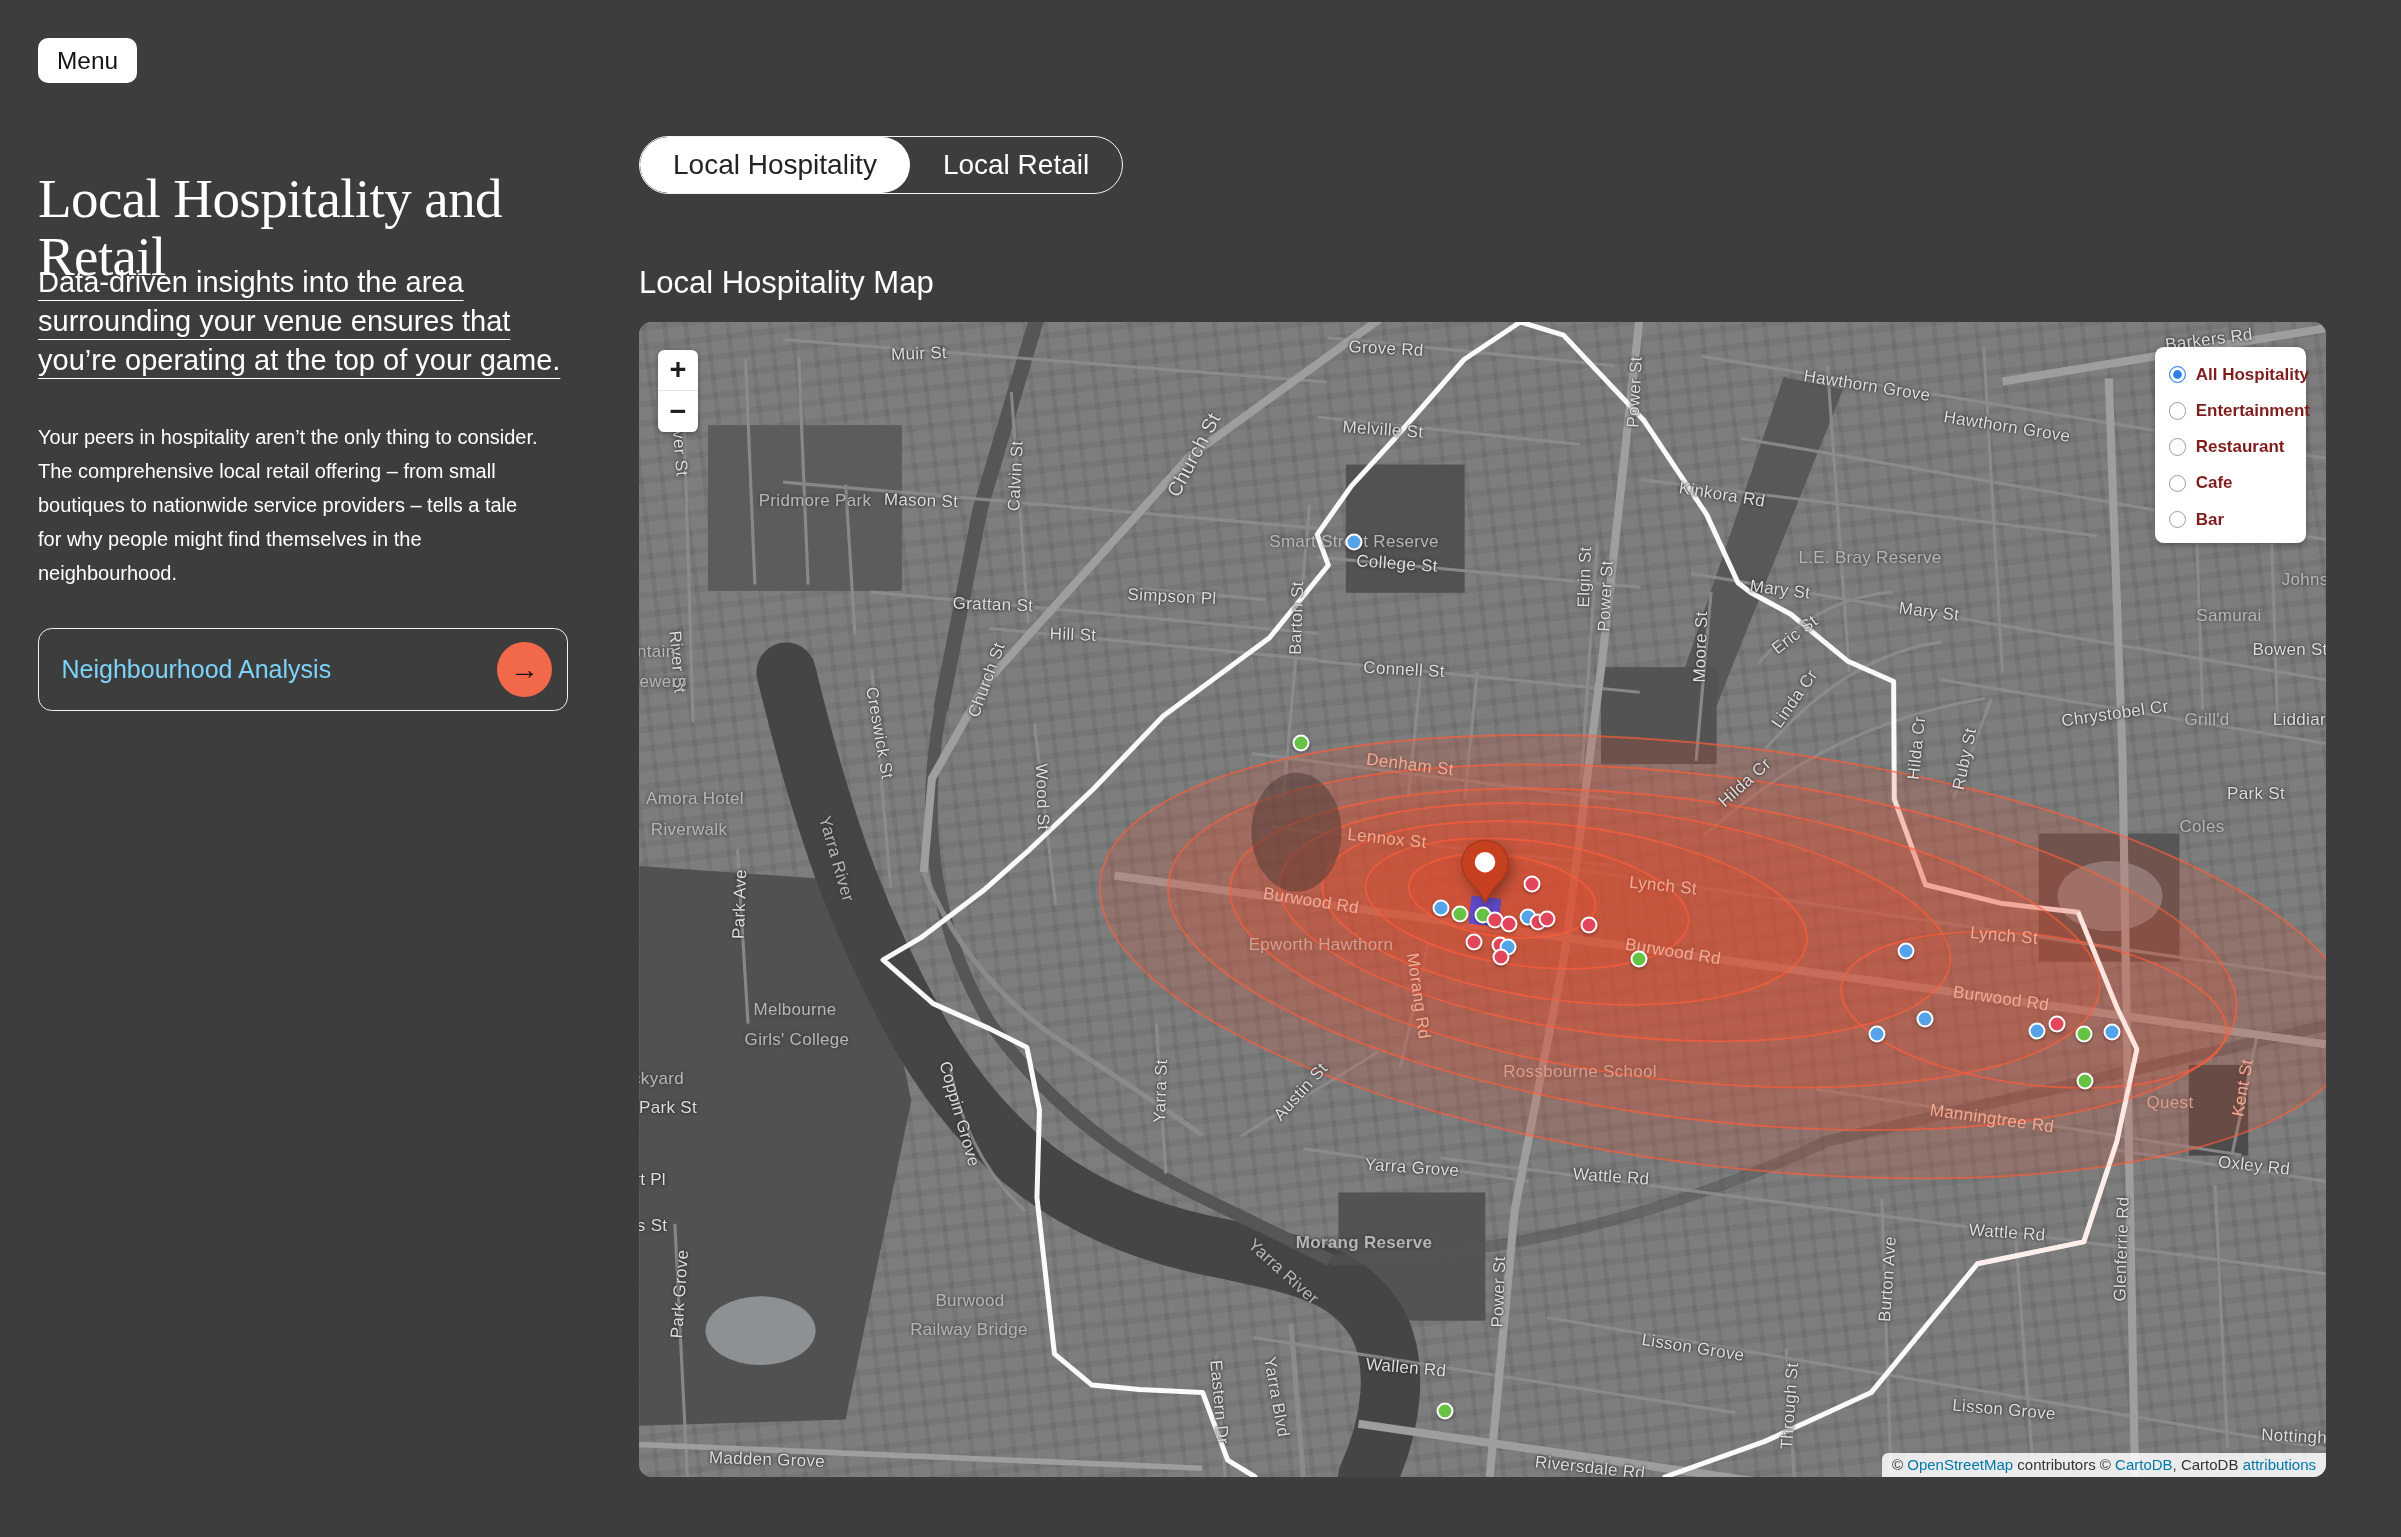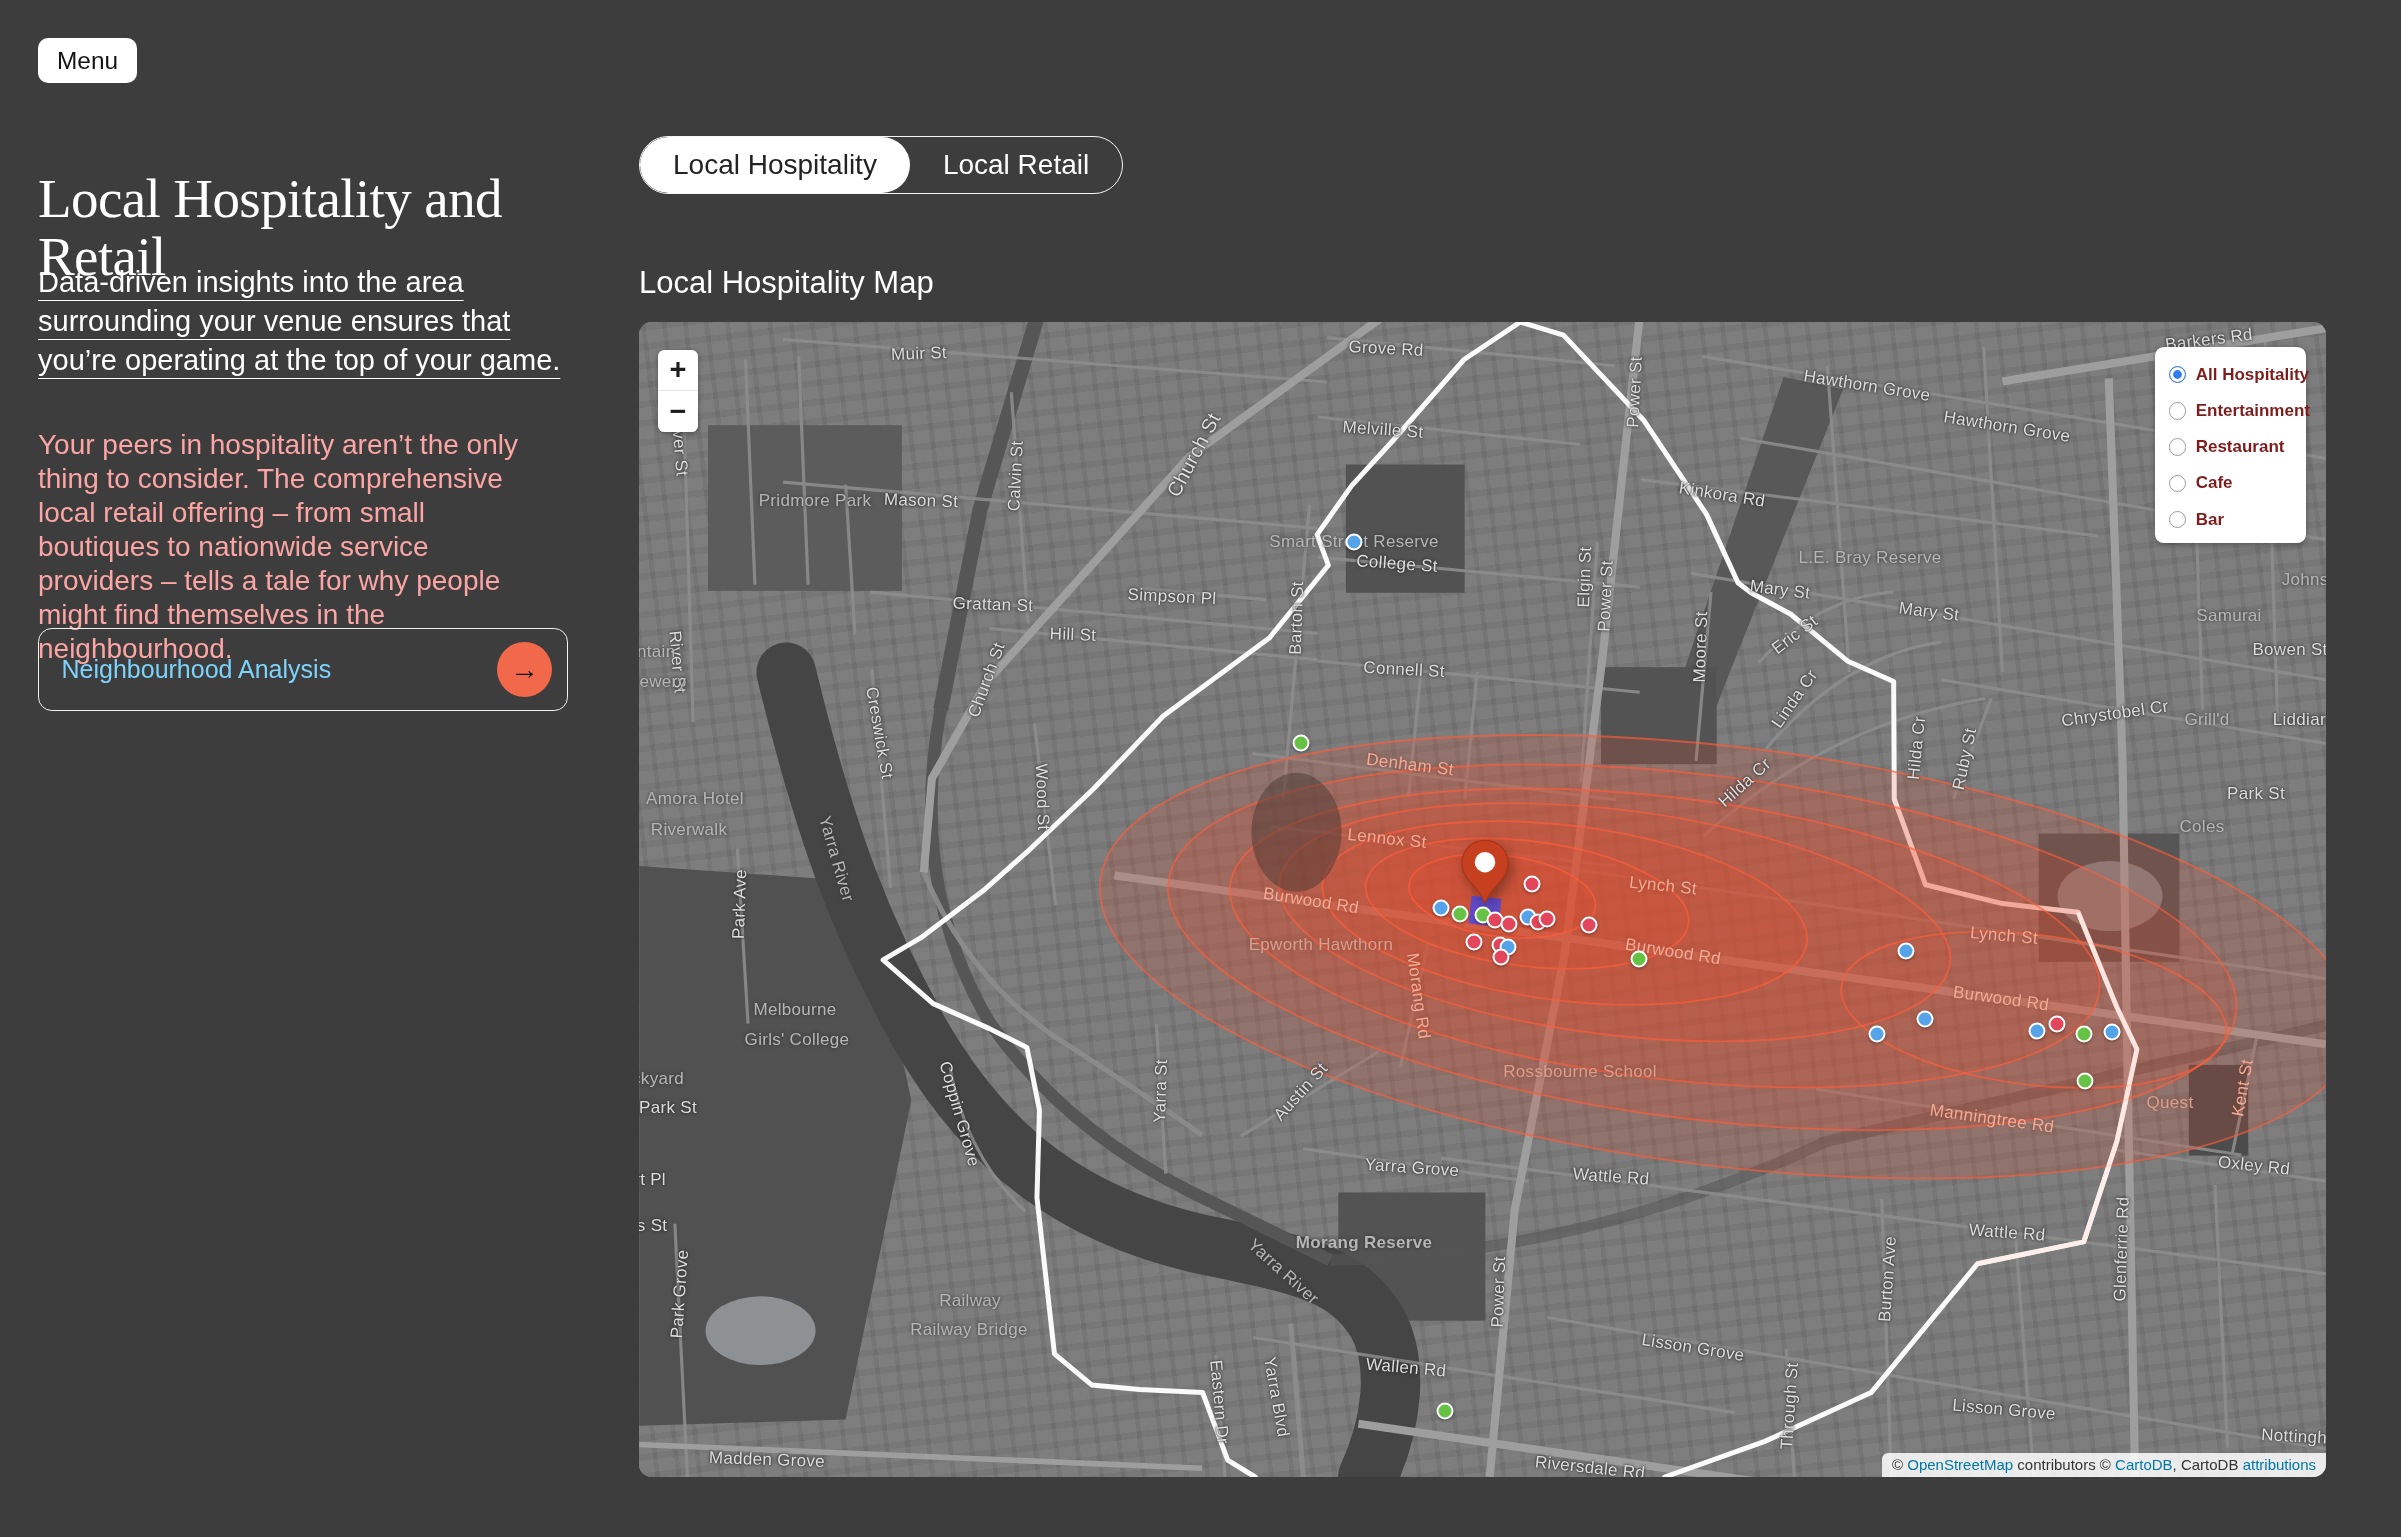--- a/index.html
+++ b/index.html
@@ -9,22 +9,22 @@
   
   .menu-btn{position:absolute;left:38px;top:38px;height:45px;padding:0 19px;
     background:#fff;color:#141414;border:none;border-radius:10px;font-size:24.4px;
     font-family:inherit;display:flex;align-items:center;cursor:pointer;}
   .page-title{position:absolute;left:38px;top:133px;width:563px;color:#fff;
     font-family:"Liberation Serif","DejaVu Serif",serif;font-weight:500;
     font-size:55px;letter-spacing:-0.6px;line-height:1.05;}
   .intro-head{position:absolute;left:38px;top:263px;width:538px;color:#fff;
     font-size:29px;line-height:39px;font-weight:400;
     text-decoration:underline;text-underline-offset:7.5px;text-decoration-thickness:1.3px;}
-  .intro-body{position:absolute;left:38px;top:400px;width:500px;color:#fca5a5;
-    font-size:28px;line-height:34px;font-weight:400;}
+  .intro-body{position:absolute;left:38px;top:400px;width:500px;color:#ffffff;
+    font-size:20px;line-height:34px;font-weight:400;}
   .cta{position:absolute;left:38px;top:628px;width:530px;height:83px;
     border:1.3px solid #f2f2f2;border-radius:13.8px;background:transparent;color:#fff;
     display:flex;align-items:center;justify-content:space-between;
     padding:0 15px 0 22.5px;cursor:pointer;font-family:inherit;}
   .cta-label{font-size:25px;color:#7dd3fc;}
   .cta-circle{width:55px;height:55px;border-radius:50%;background:var(--accent,#f2684a);
     display:flex;align-items:center;justify-content:center;font-size:29px;color:#141414;}
 
   
   .tabs{position:absolute;left:639px;top:136px;height:58px;display:inline-flex;
@@ -296,21 +296,21 @@
       <span class="map-label s" style="left: 320px; top: 792px; transform: translate(-50%, -50%) rotate(74deg);">Coppin Grove</span>
       <span class="map-label s" style="left: 773px; top: 846px; transform: translate(-50%, -50%) rotate(4deg);">Yarra Grove</span>
       <span class="map-label s" style="left: 662px; top: 770px; transform: translate(-50%, -50%) rotate(-48deg);">Austin St</span>
       <span class="map-label s" style="left: 522px; top: 769px; transform: translate(-50%, -50%) rotate(-88deg);">Yarra St</span>
       <span class="map-label s" style="left: 1.3px; top: 858px; transform: translate(-50%, -50%) rotate(0deg);">bert Pl</span>
       <span class="map-label s" style="left: 3.8px; top: 904px; transform: translate(-50%, -50%) rotate(0deg);">oks St</span>
       <span class="map-label s" style="left: 41px; top: 972px; transform: translate(-50%, -50%) rotate(-86deg);">Park Grove</span>
       <span class="map-label p" style="left: 197px; top: 537px; transform: translate(-50%, -50%) rotate(74deg);">Yarra River</span>
       <span class="map-label p" style="left: 644px; top: 950px; transform: translate(-50%, -50%) rotate(42deg);">Yarra River</span>
       <span class="map-label p" style="left: 725px; top: 921px; transform: translate(-50%, -50%) rotate(0deg); font-weight: bold;">Morang Reserve</span>
-      <span class="map-label p" style="left: 331px; top: 979px; transform: translate(-50%, -50%) rotate(0deg);">Railway</span>
+      <span class="map-label p" style="left: 331px; top: 979px; transform: translate(-50%, -50%) rotate(0deg);">Burwood</span>
       <span class="map-label p" style="left: 330px; top: 1008px; transform: translate(-50%, -50%) rotate(0deg);">Railway Bridge</span>
       <span class="map-label s" style="left: 767px; top: 1046px; transform: translate(-50%, -50%) rotate(5deg);">Wallen Rd</span>
       <span class="map-label s" style="left: 637px; top: 1075px; transform: translate(-50%, -50%) rotate(80deg);">Yarra Blvd</span>
       <span class="map-label s" style="left: 580px; top: 1080px; transform: translate(-50%, -50%) rotate(85deg);">Eastern Dr</span>
       <span class="map-label s" style="left: 860px; top: 970px; transform: translate(-50%, -50%) rotate(-88deg);">Power St</span>
       <span class="map-label s" style="left: 1054px; top: 1026px; transform: translate(-50%, -50%) rotate(9deg);">Lisson Grove</span>
       <span class="map-label s" style="left: 1365px; top: 1088px; transform: translate(-50%, -50%) rotate(5deg);">Lisson Grove</span>
       <span class="map-label s" style="left: 1151px; top: 1084px; transform: translate(-50%, -50%) rotate(-86deg);">Through St</span>
       <span class="map-label s" style="left: 1249px; top: 957px; transform: translate(-50%, -50%) rotate(-86deg);">Burton Ave</span>
       <span class="map-label s" style="left: 128px; top: 1138px; transform: translate(-50%, -50%) rotate(2deg);">Madden Grove</span>

